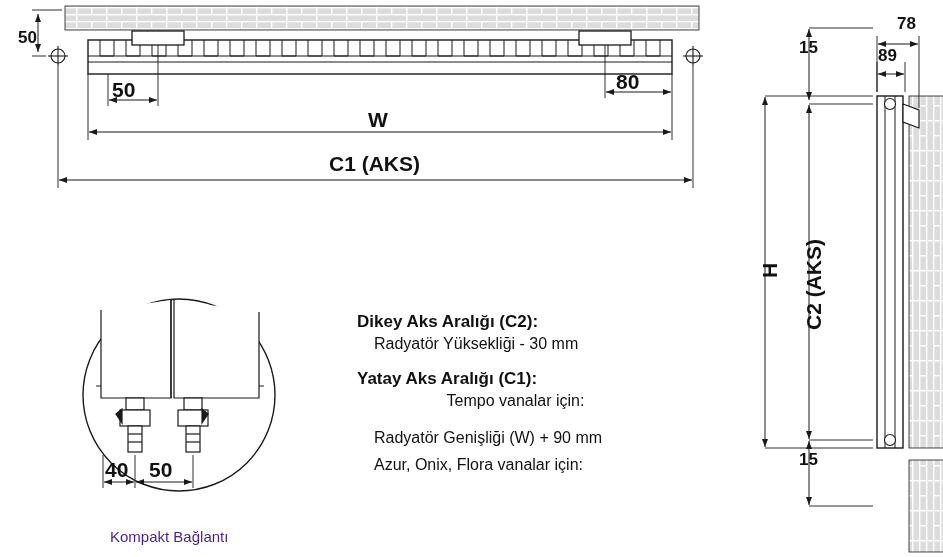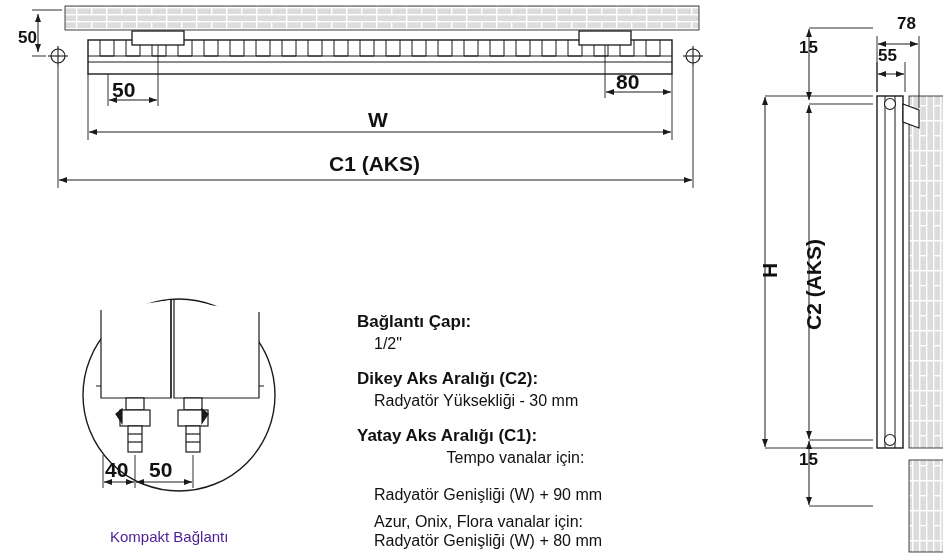--- a/index.html
+++ b/index.html
@@ -179,43 +179,38 @@
     </g>
   </svg>
 
   <div class="txt dim" style="left:2px;top:28px;">50</div>
   <div class="txt dim-lg" style="left:96px;top:78px;">50</div>
   <div class="txt dim-lg" style="left:600px;top:70px;">80</div>
   <div class="txt dim-lg" style="left:352px;top:108px;">W</div>
   <div class="txt dim-lg" style="left:313px;top:152px;">C1 (AKS)</div>
 
   <div class="txt dim" style="left:869px;top:14px;margin-left:12px;">78</div>
-  <div class="txt dim" style="left:862px;top:46px;">55</div>
+  <div class="txt dim" style="left:862px;top:46px;">89</div>
   <div class="txt dim" style="left:783px;top:38px;">15</div>
   <div class="txt dim" style="left:783px;top:450px;">15</div>
   <div class="txt dim-lg rot-90" style="left:742px;top:278px;">H</div>
   <div class="txt dim-lg rot-90" style="left:786px;top:330px;">C2 (AKS)</div>
 
   <div class="txt dim-lg" style="left:89px;top:458px;">40</div>
   <div class="txt dim-lg" style="left:133px;top:458px;">50</div>
   <div class="txt caption" style="left:94px;top:528px;">Kompakt Bağlantı</div>
 
   <div style="position:absolute;left:341px;top:312px;width:300px;">
-    <div style="margin-bottom:16px;">
-      <div class="spec-title" style="position:static;">Bağlantı Çapı:</div>
-      <div class="spec-line" style="position:static;padding-left:17px;margin-top:3px;">1/2"</div>
-    </div>
 
     <div style="margin-bottom:16px;">
       <div class="spec-title" style="position:static;">Dikey Aks Aralığı (C2):</div>
       <div class="spec-line" style="position:static;padding-left:17px;margin-top:3px;">Radyatör Yüksekliği - 30 mm</div>
     </div>
 
     <div>
       <div class="spec-title" style="position:static;">Yatay Aks Aralığı (C1):</div>
       <div class="spec-line" style="position:static;padding-left:17px;margin-top:3px;text-align:center;">Tempo vanalar için:</div>
       <div class="spec-line" style="position:static;padding-left:17px;margin-top:19px;">Radyatör Genişliği (W) + 90 mm</div>
       <div class="spec-line" style="position:static;padding-left:17px;margin-top:9px;">Azur, Onix, Flora vanalar için:</div>
-      <div class="spec-line" style="position:static;padding-left:17px;margin-top:1px;">Radyatör Genişliği (W) + 80 mm</div>
     </div>
   </div>
 
 </div>
 
 </body></html>

